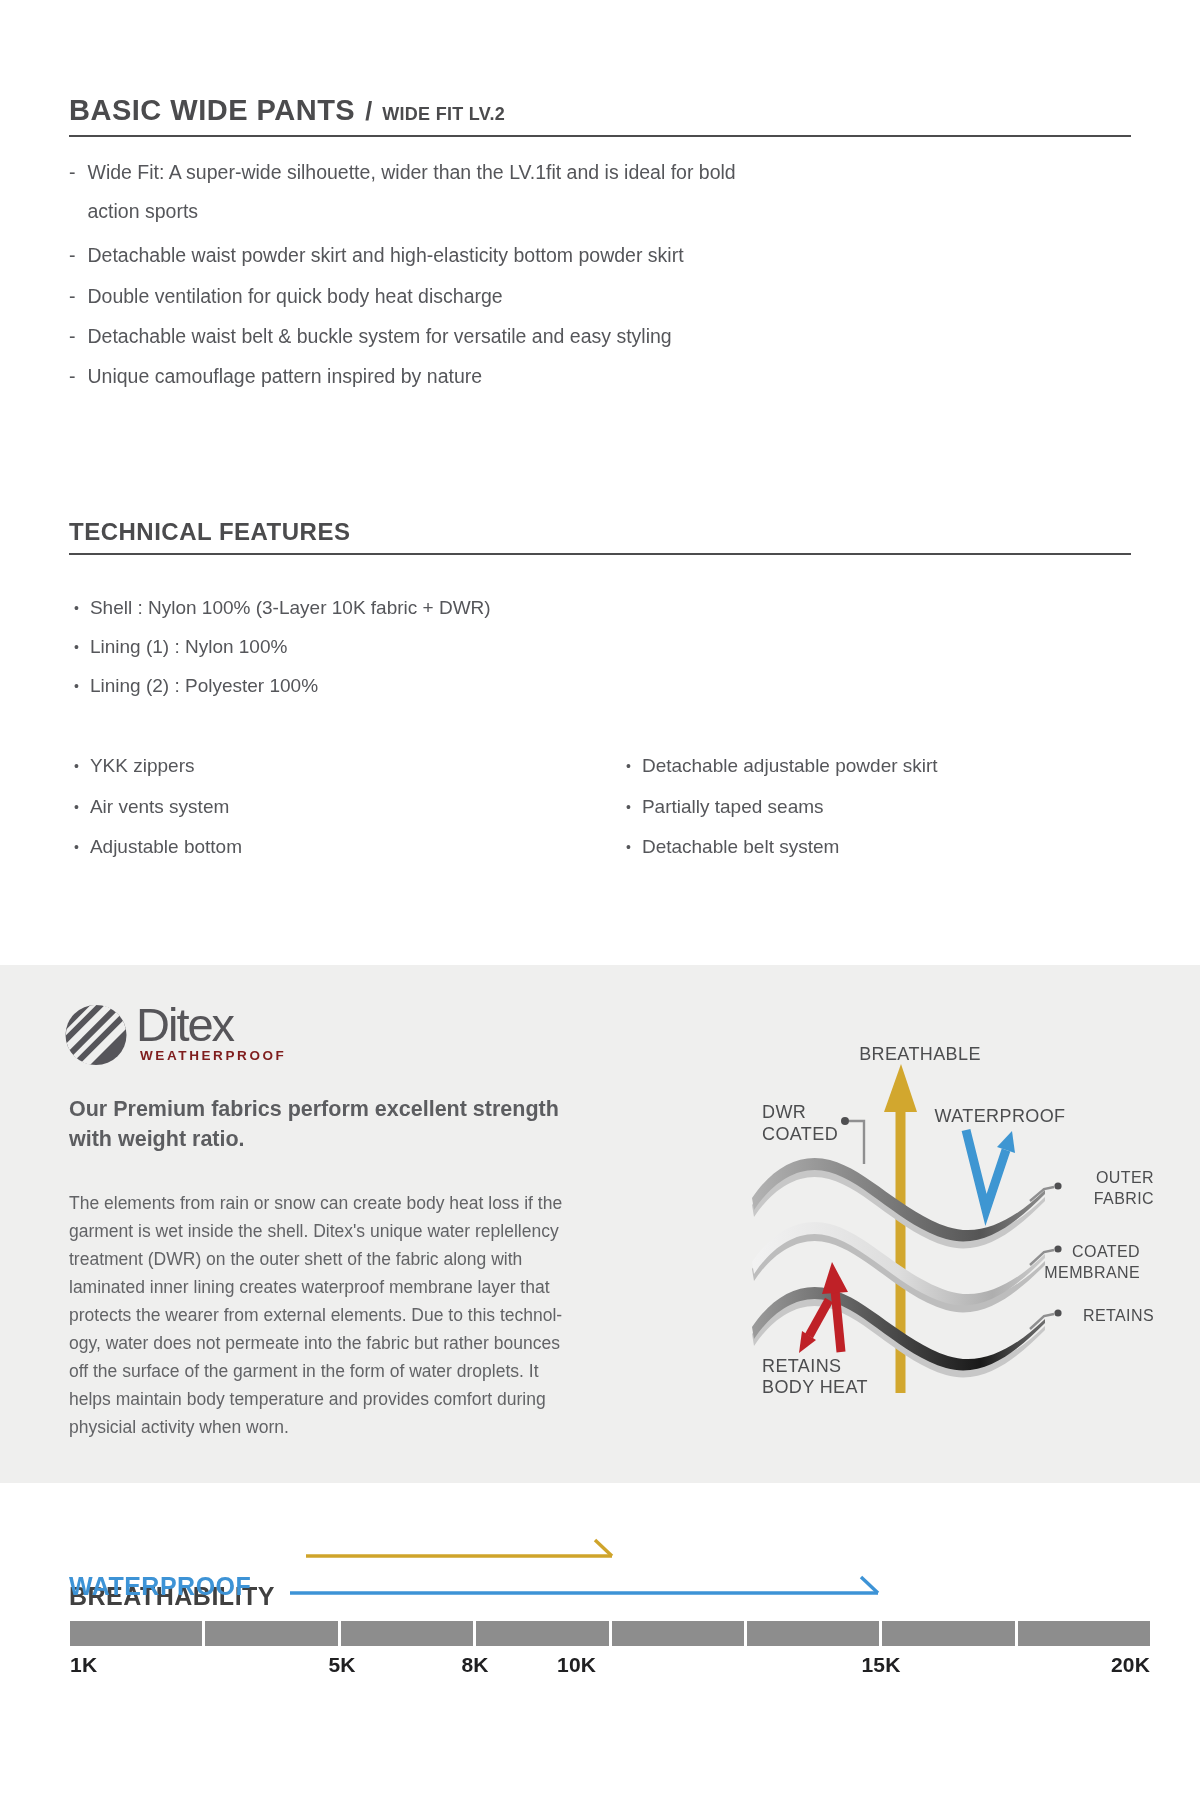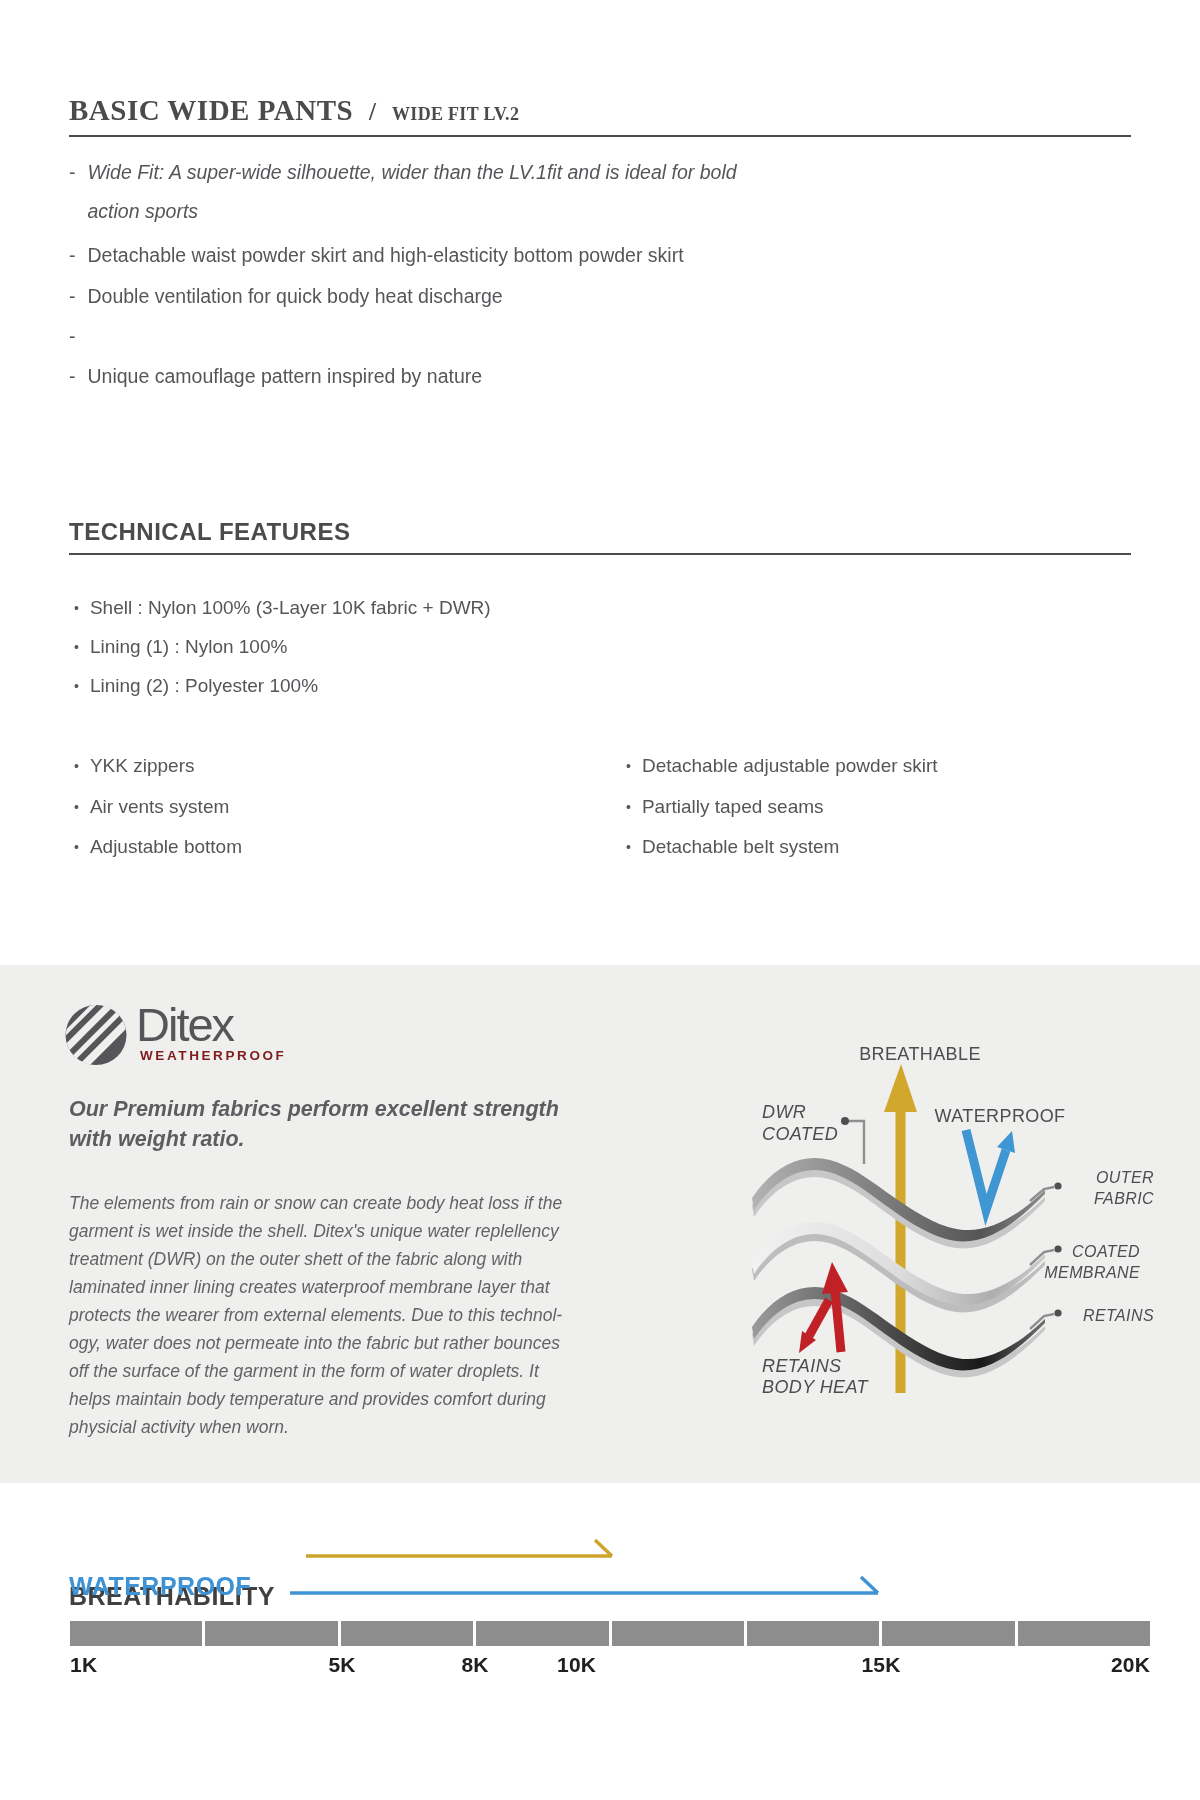--- a/index.html
+++ b/index.html
@@ -1,22 +1,22 @@
 <!DOCTYPE html>
 <html><head>
 <meta charset="utf-8">
 <style>
   html,body{margin:0;padding:0;background:#ffffff;}
   .page{position:relative;width:1200px;height:1800px;background:#ffffff;
         font-family:"Liberation Sans","DejaVu Sans",sans-serif;overflow:hidden;}
   .abs{position:absolute;}
-  .pre{white-space:pre-line;font-style:italic;}
+  .pre{white-space:pre-line;}
 
   
-  .title-row{left:69px;top:94px;display:flex;align-items:baseline;gap:16px;font-family:Liberation Serif, serif;}
+  .title-row{left:69px;top:94px;display:flex;align-items:baseline;gap:10px;}
   .title{font-size:29px;font-weight:700;color:#4b4b4d;letter-spacing:.5px;}
   .title-sep{font-size:25px;font-weight:600;color:#4b4b4d;}
   .title-sub{font-size:18px;font-weight:700;color:#4b4b4d;letter-spacing:.3px;}
   .rule{left:69px;width:1062px;height:2px;background:#4c4c4e;}
 
   .dash-item{left:69px;width:1010px;display:flex;gap:12px;
              font-size:19.5px;line-height:39px;color:#55565a;}
   .dash-item .dash{flex:0 0 auto;}
 
   .h2{left:69px;font-size:24px;font-weight:700;color:#4b4b4d;letter-spacing:.5px;}
@@ -63,20 +63,21 @@
   <div class="abs dash-item" style="top:236px;">
     <span class="dash">-</span>
     <span>Detachable waist powder skirt and high-elasticity bottom powder skirt</span>
   </div>
   <div class="abs dash-item" style="top:277px;">
     <span class="dash">-</span>
     <span>Double ventilation for quick body heat discharge</span>
   </div>
   <div class="abs dash-item" style="top:317px;">
     <span class="dash">-</span>
+    <span>Detachable waist belt &amp; buckle system for versatile and easy styling</span>
   </div>
   <div class="abs dash-item" style="top:357px;">
     <span class="dash">-</span>
     <span>Unique camouflage pattern inspired by nature</span>
   </div>
 
   <div class="abs h2" style="top:518px;">TECHNICAL FEATURES</div>
   <div class="abs rule" style="top:553px;height:1.6px;"></div>
 
   <div class="b-item" style="left:74px;top:596px;">

